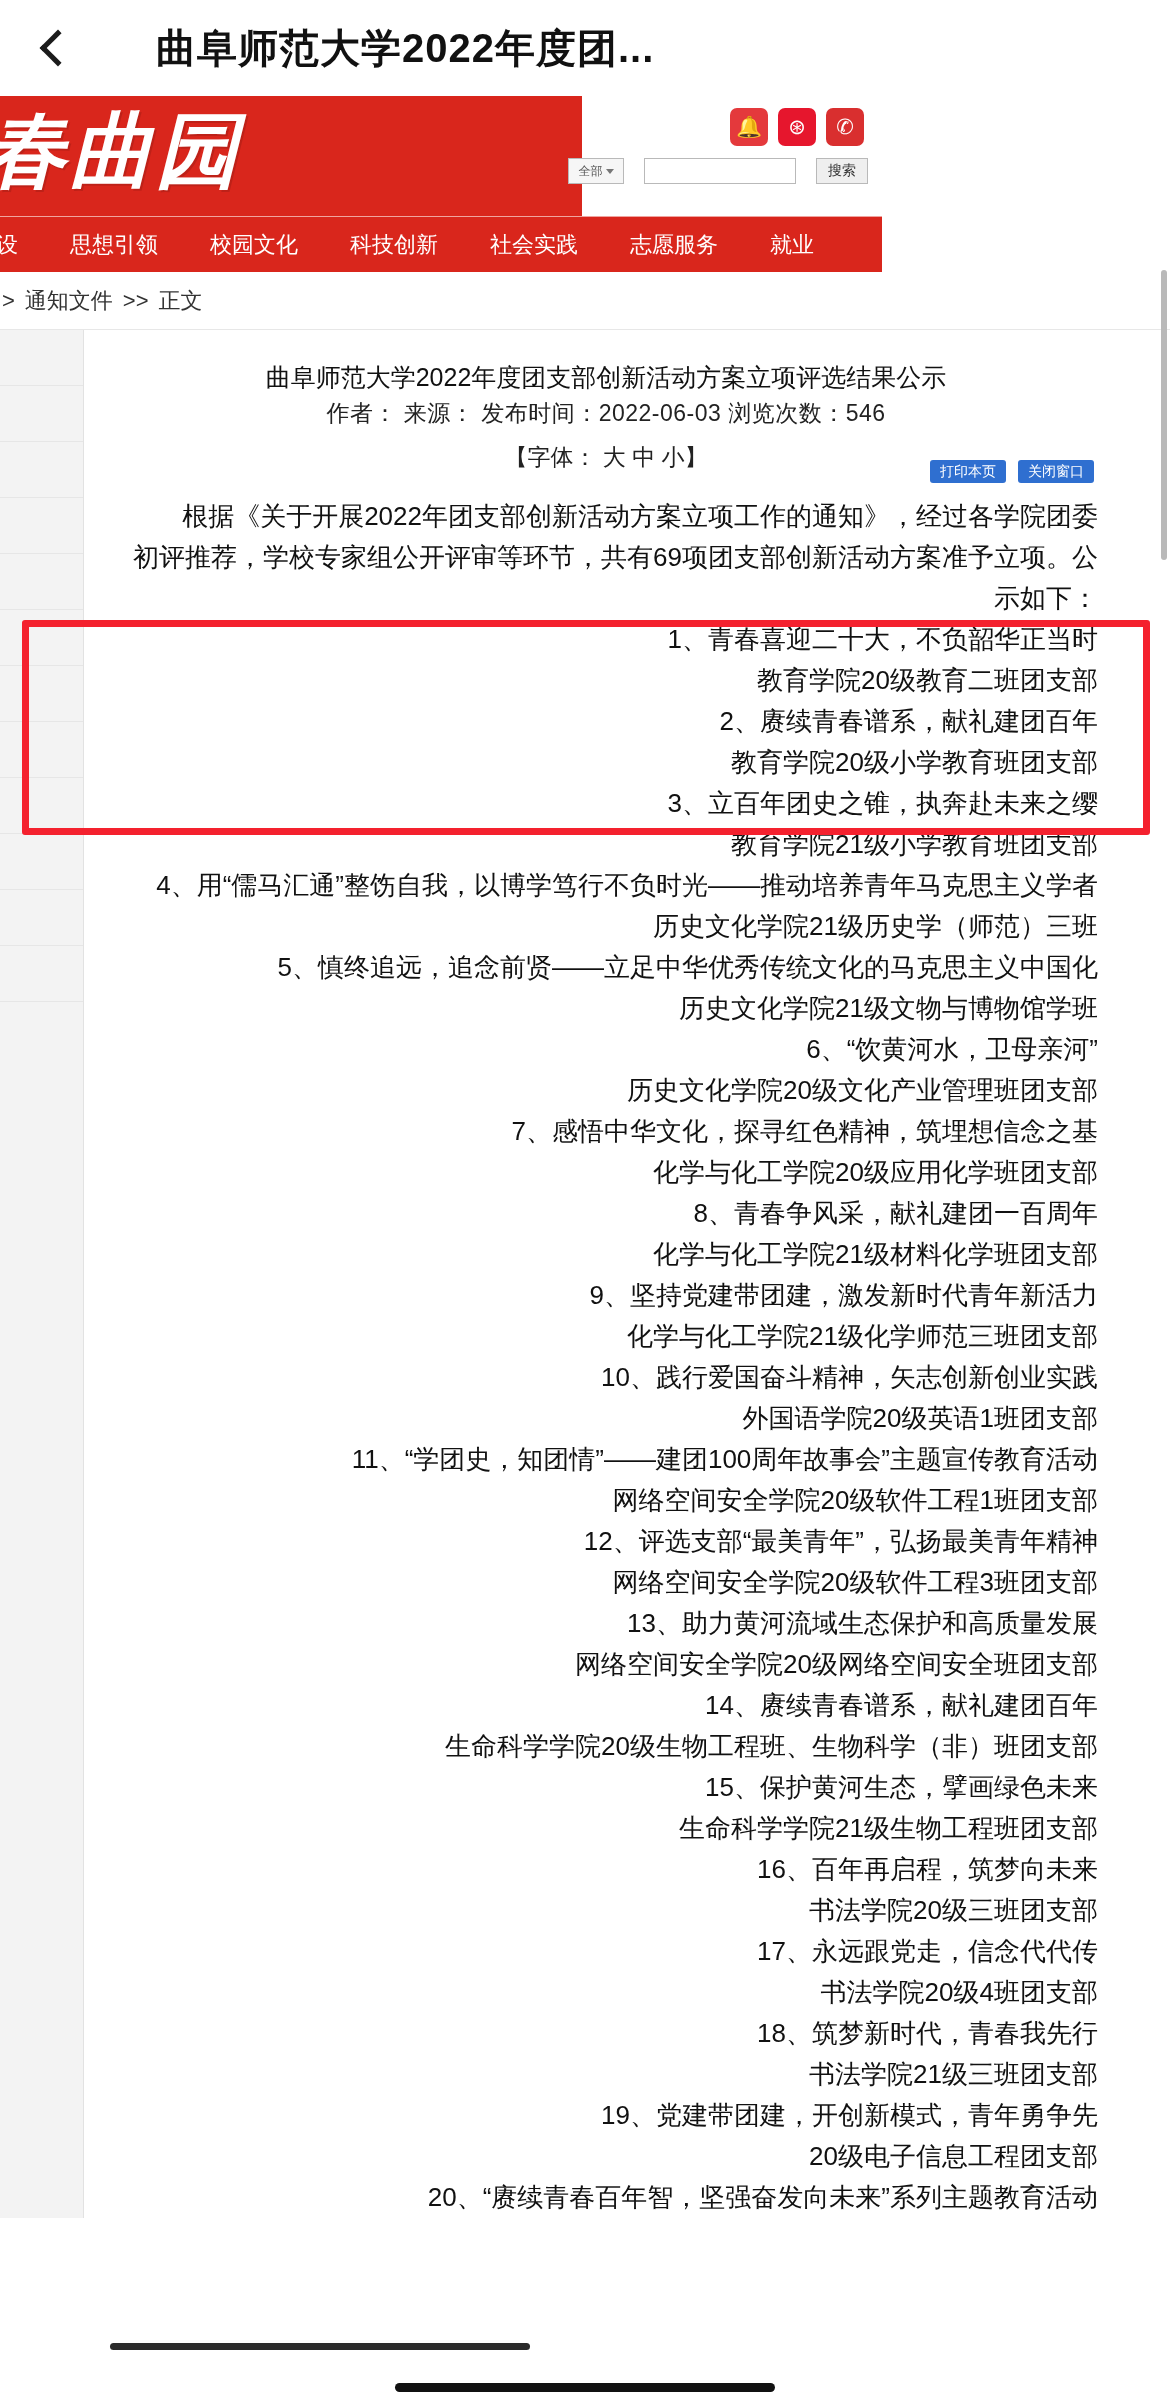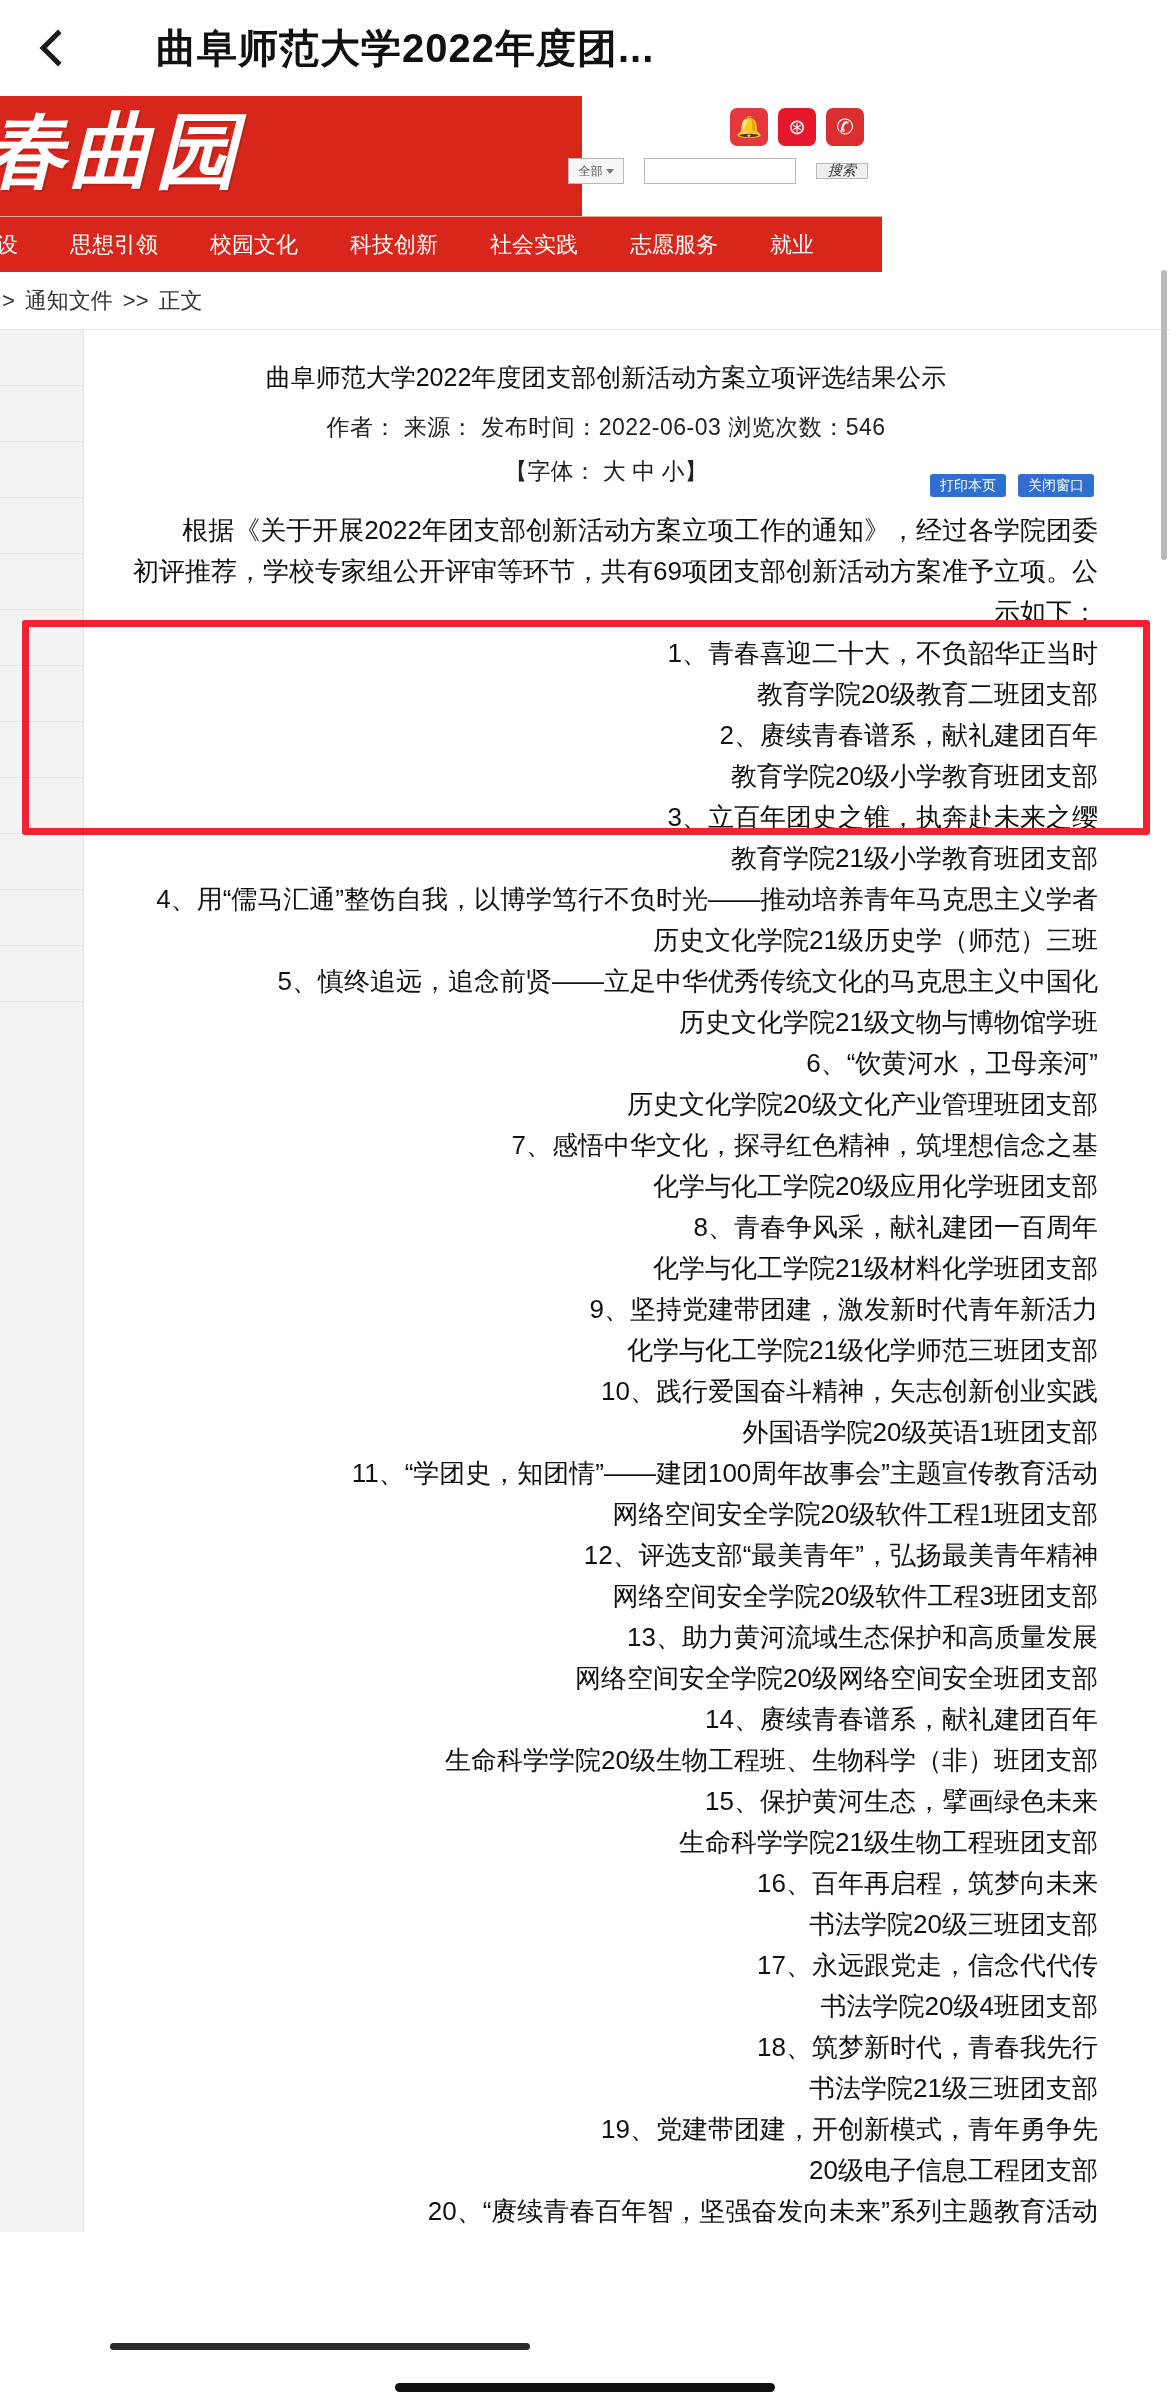--- a/index.html
+++ b/index.html
@@ -128,29 +128,28 @@
     border-top: 5px solid #777;
   }
   .search-input {
     width: 152px;
     height: 26px;
     border: 1px solid #b9b9b9;
     background: #ffffff;
   }
   .search-btn {
     width: 52px;
-    height: 16px;
+    height: 26px;
     border: 1px solid #b9b9b9;
     background: #efefef;
     font-size: 14px;
     color: #333;
     display: flex;
     align-items: center;
     justify-content: center;
-    font-style: italic;
   }
 
   
   .menu-strip {
     width: 882px;
     height: 56px;
     background: #d9261c;
     display: flex;
     align-items: center;
     border-top: 1px solid #f0a49f;
@@ -209,21 +208,20 @@
     text-align: center;
     font-size: 25px;
     color: #111111;
     font-weight: normal;
     line-height: 42px;
   }
   .art-meta {
     text-align: center;
     font-size: 23px;
     color: #222222;
-    margin-top: 14px;
     letter-spacing: 0.5px;
   }
   .art-fontline {
     position: relative;
     text-align: center;
     font-size: 23px;
     color: #222222;
     margin-top: 13px;
     height: 34px;
   }

